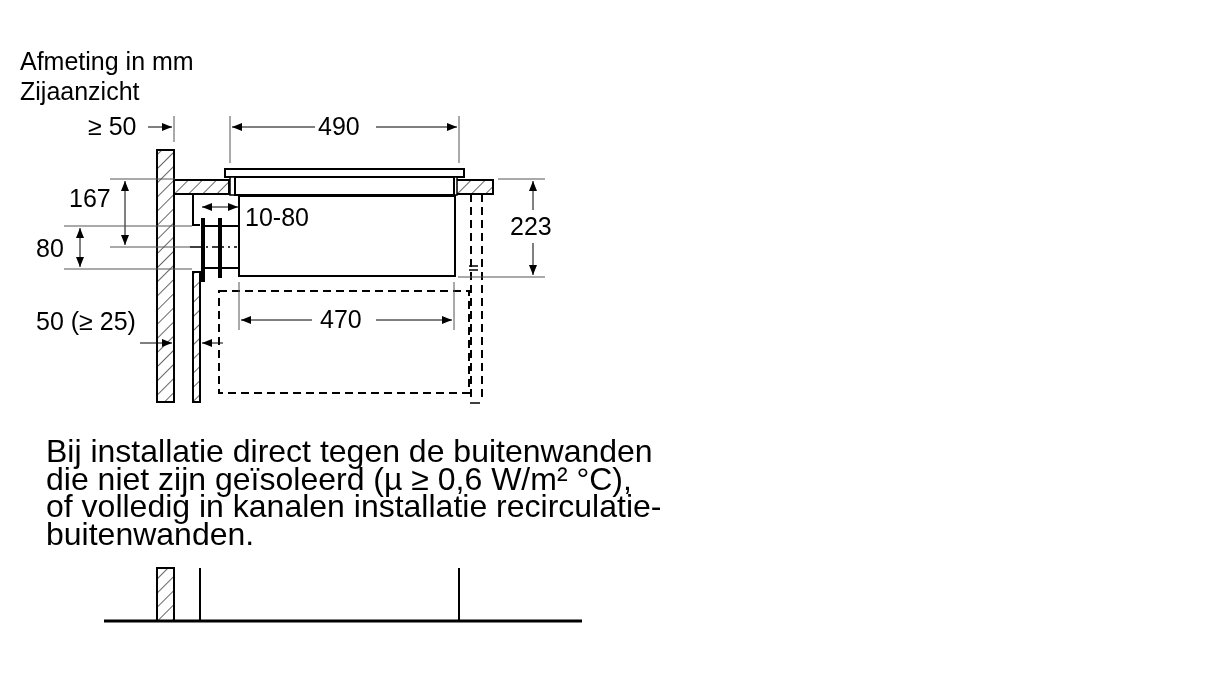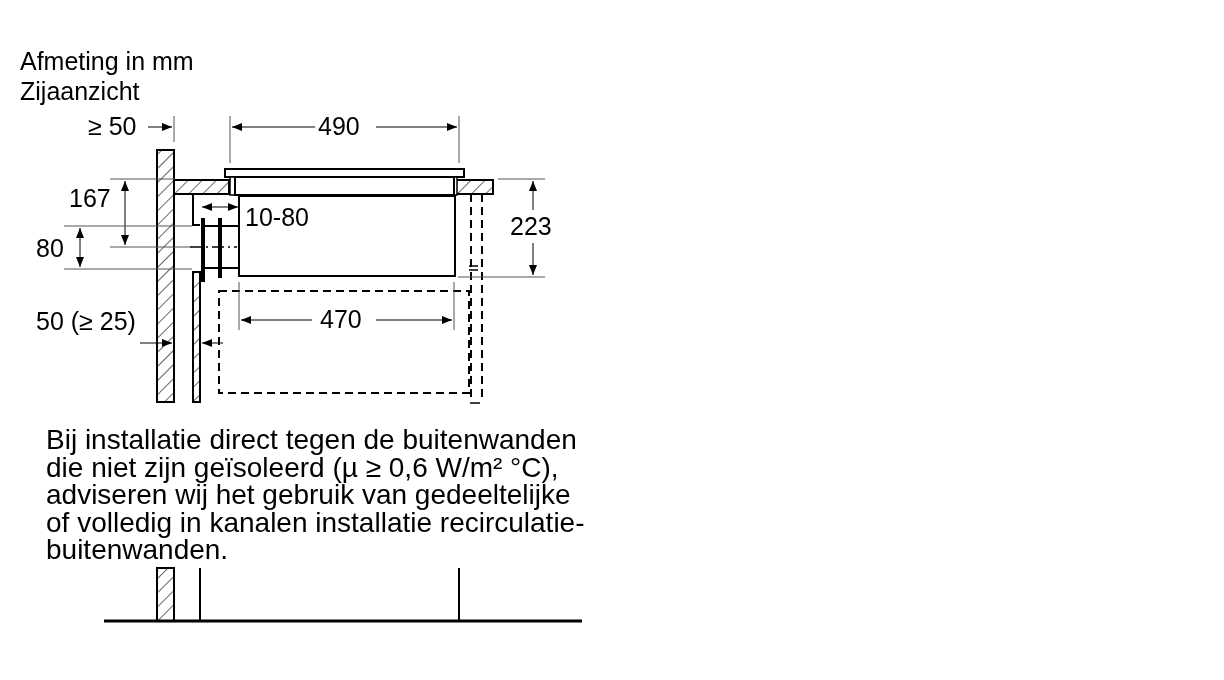--- a/index.html
+++ b/index.html
@@ -3,21 +3,21 @@
   <meta charset="utf-8">
   <style>
     html, body { margin: 0; padding: 0; background: #ffffff; }
     body { width: 1224px; height: 680px; position: relative; overflow: hidden;
            font-family: "Liberation Sans", sans-serif; color: #000; }
     .title { position: absolute; left: 20px; font-size: 25px; line-height: 29px; }
     .t1 { top: 47px; text-align: center; }
     .t2 { top: 77px; text-align: center; }
     svg { position: absolute; left: 0; top: 0; }
     .dimtxt { font-family: "Liberation Sans", sans-serif; font-size: 25px; fill: #000; }
-    .note { position: absolute; left: 46px; top: 426px; font-size: 28px; line-height: 27.5px; width: 560px; }
+    .note { position: absolute; left: 46px; top: 438px; font-size: 32px; line-height: 27.5px; width: 560px; }
     .note div { white-space: nowrap; }
   </style>
 </head>
 <body>
 
 <div class="title t1">Afmeting in mm</div>
 <div class="title t2">Zijaanzicht</div>
 
 <svg width="1224" height="680" viewBox="0 0 1224 680">
   <defs>
@@ -118,16 +118,15 @@
     <rect x="157" y="568" width="17" height="53" fill="url(#hatch)" stroke="#000" stroke-width="2"></rect>
     <line x1="200" y1="568" x2="200" y2="621" stroke="#000" stroke-width="2"></line>
     <line x1="459" y1="568" x2="459" y2="621" stroke="#000" stroke-width="2"></line>
     <line x1="104" y1="621" x2="582" y2="621" stroke="#000" stroke-width="3"></line>
   </g>
 </svg>
 
 <div class="note">
   <div>Bij installatie direct tegen de buitenwanden</div>
   <div>die niet zijn geïsoleerd (µ ≥ 0,6 W/m² °C),</div>
-  <div>adviseren wij het gebruik van gedeeltelijke</div>
   <div>of volledig in kanalen installatie recirculatie-</div>
   <div>buitenwanden.</div>
 </div>
 
 </body></html>

